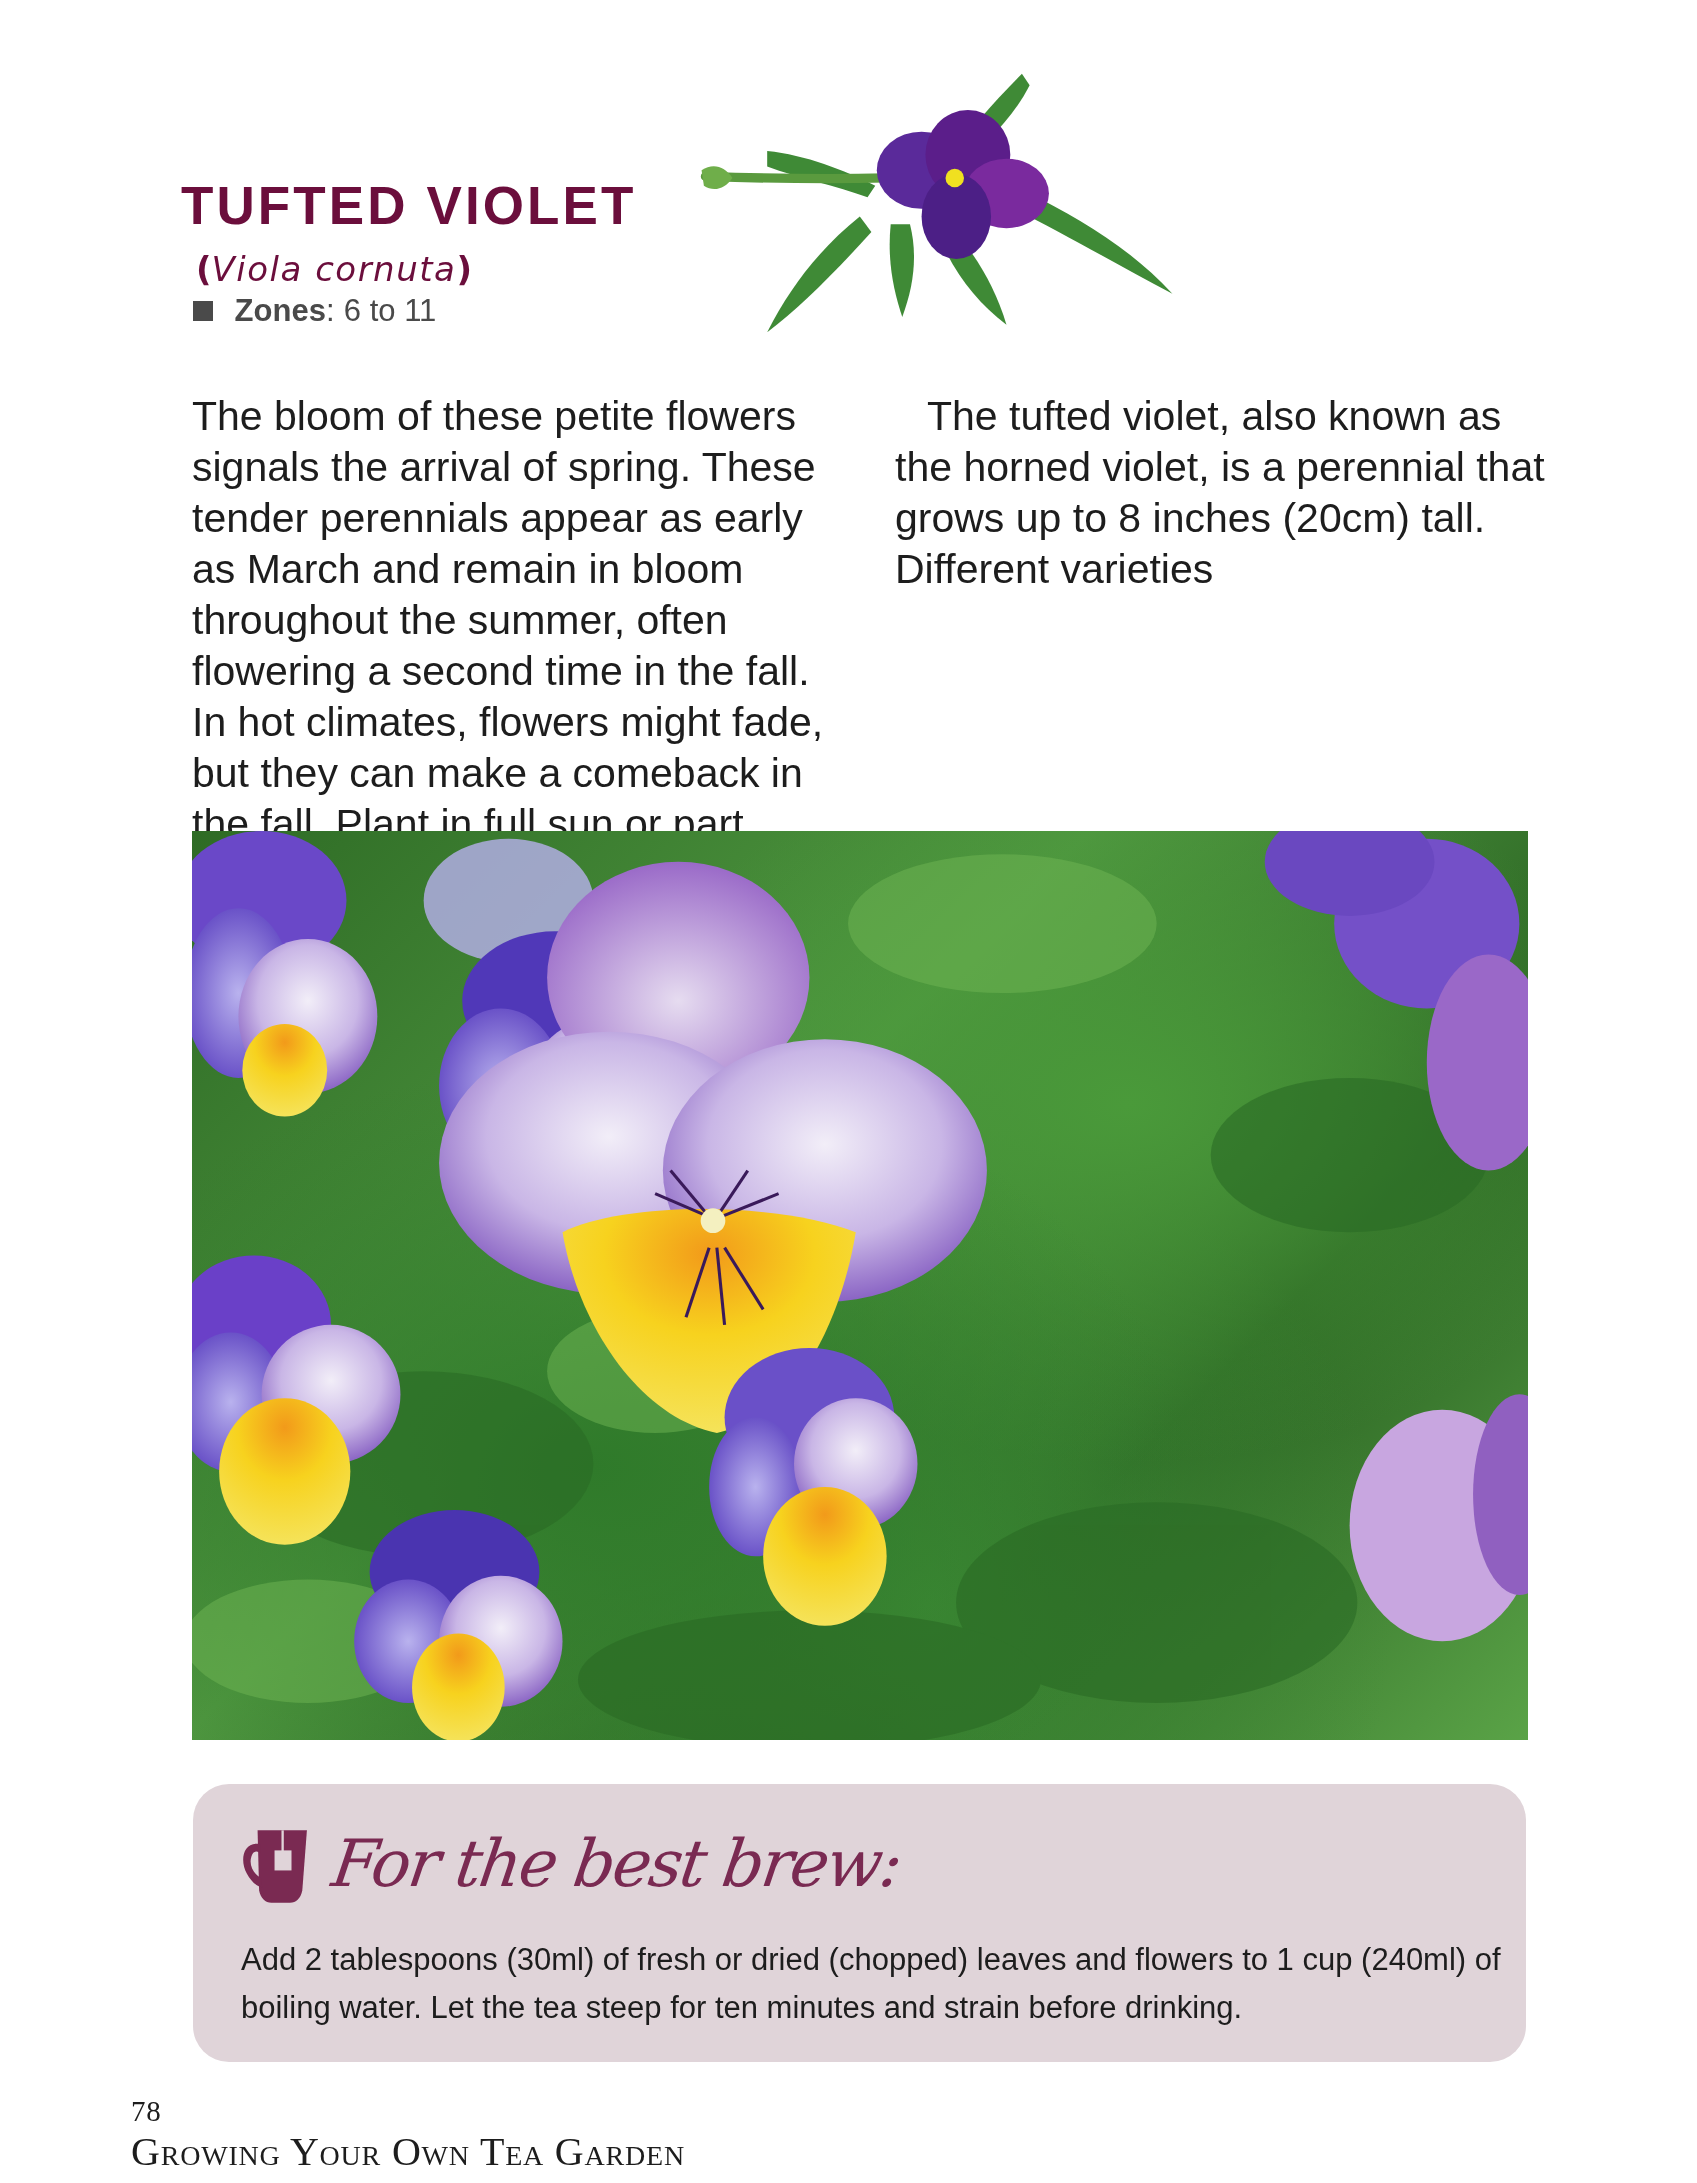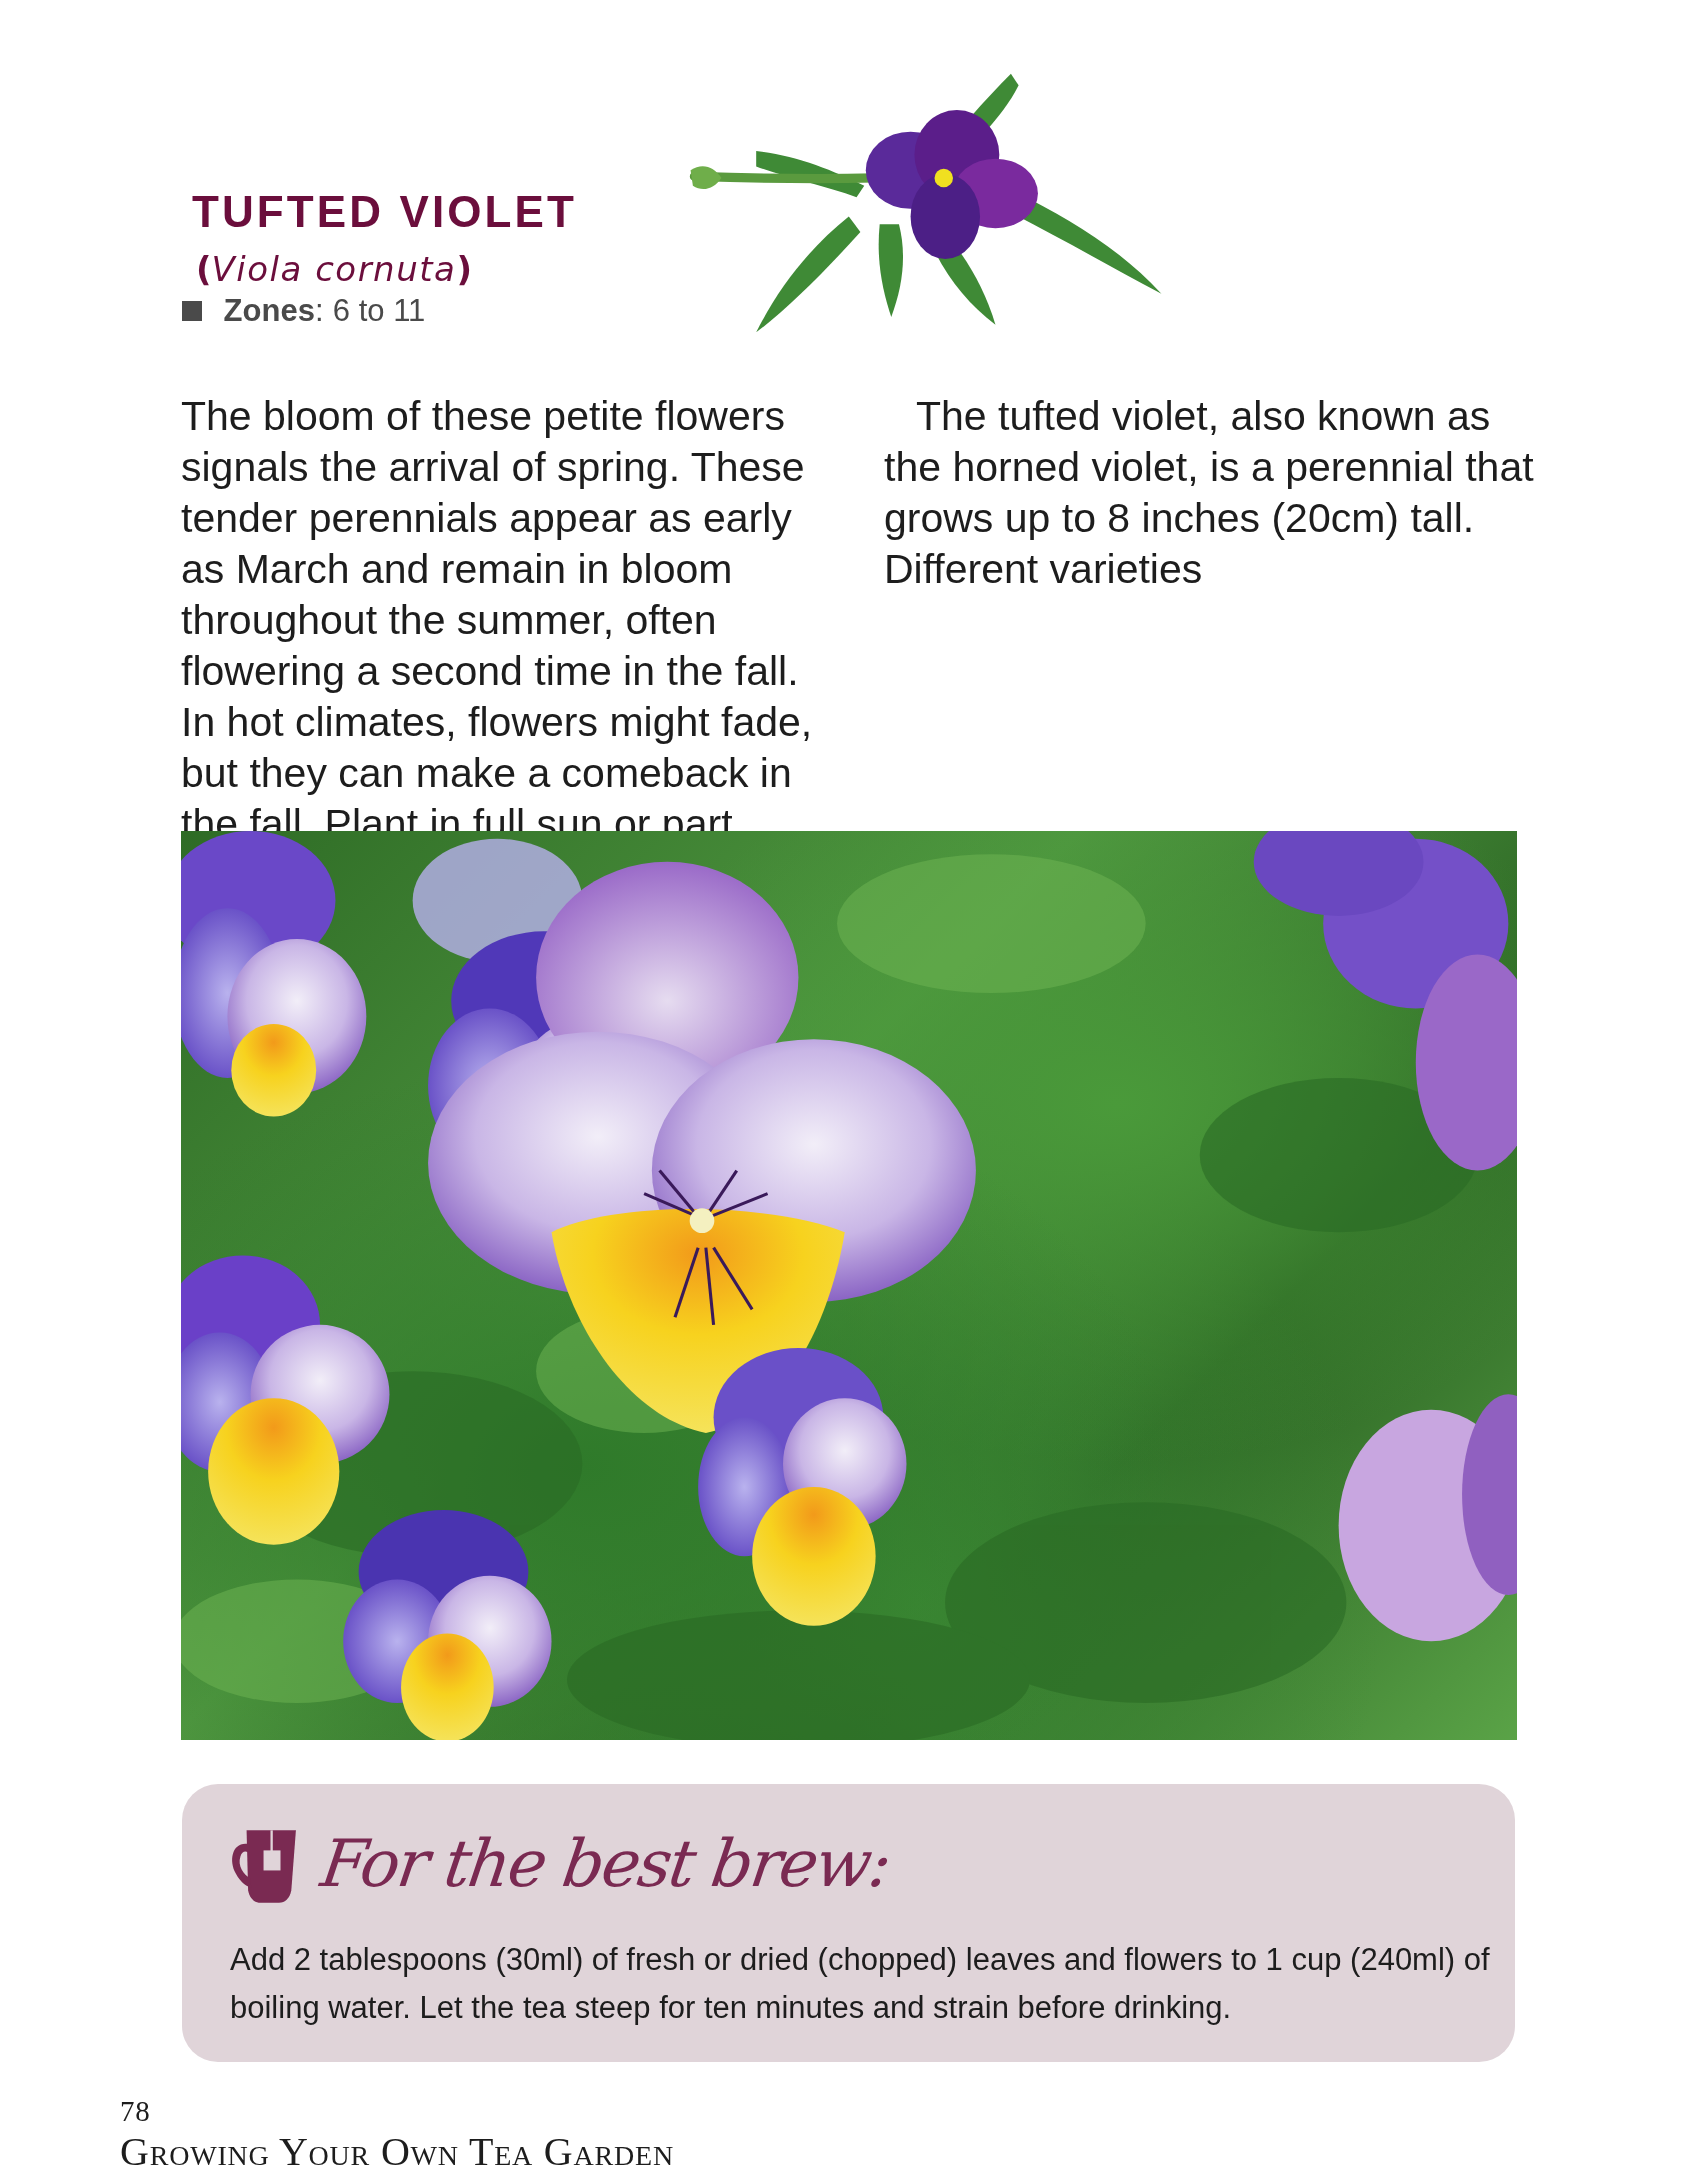--- a/index.html
+++ b/index.html
@@ -1,26 +1,26 @@
 <!DOCTYPE html>
 <html style="font-size:12.3px"><head>
   <meta charset="utf-8">
   <style>
     html, body { margin: 0; padding: 0; }
     body {
       width: 1698px; height: 2183px; background: #ffffff; position: relative; overflow: hidden;
       font-family: "Liberation Sans", sans-serif; color: #1d1d1d;
     }
-    .abs { position: absolute; }
+    .abs { position: absolute; margin-left: 11px; }
 
     
     .title {
-      left: 181px; top: 179px; margin: 11px;
+      left: 181px; top: 179px; margin: 0;
       font-family: "Liberation Sans", sans-serif; font-weight: 700;
-      font-size: 44px; letter-spacing: 3.1px; color: #6b0e3c; line-height: 1;
+      font-size: 53px; letter-spacing: 3.1px; color: #6b0e3c; line-height: 1;
     }
     .latin {
       left: 181px; top: 237px; margin: 15px;
       font-family: "DejaVu Sans", sans-serif; font-size: 34px; color: #6b0e3c; line-height: 1;
     }
     .latin .paren { font-weight: 700; }
     .latin .sci { font-style: italic; letter-spacing: 1.5px; }
     .zones {
       left: 182px; top: 295px; font-size: 31px; color: #4a4a4a; line-height: 1;
       display: flex; align-items: center;

